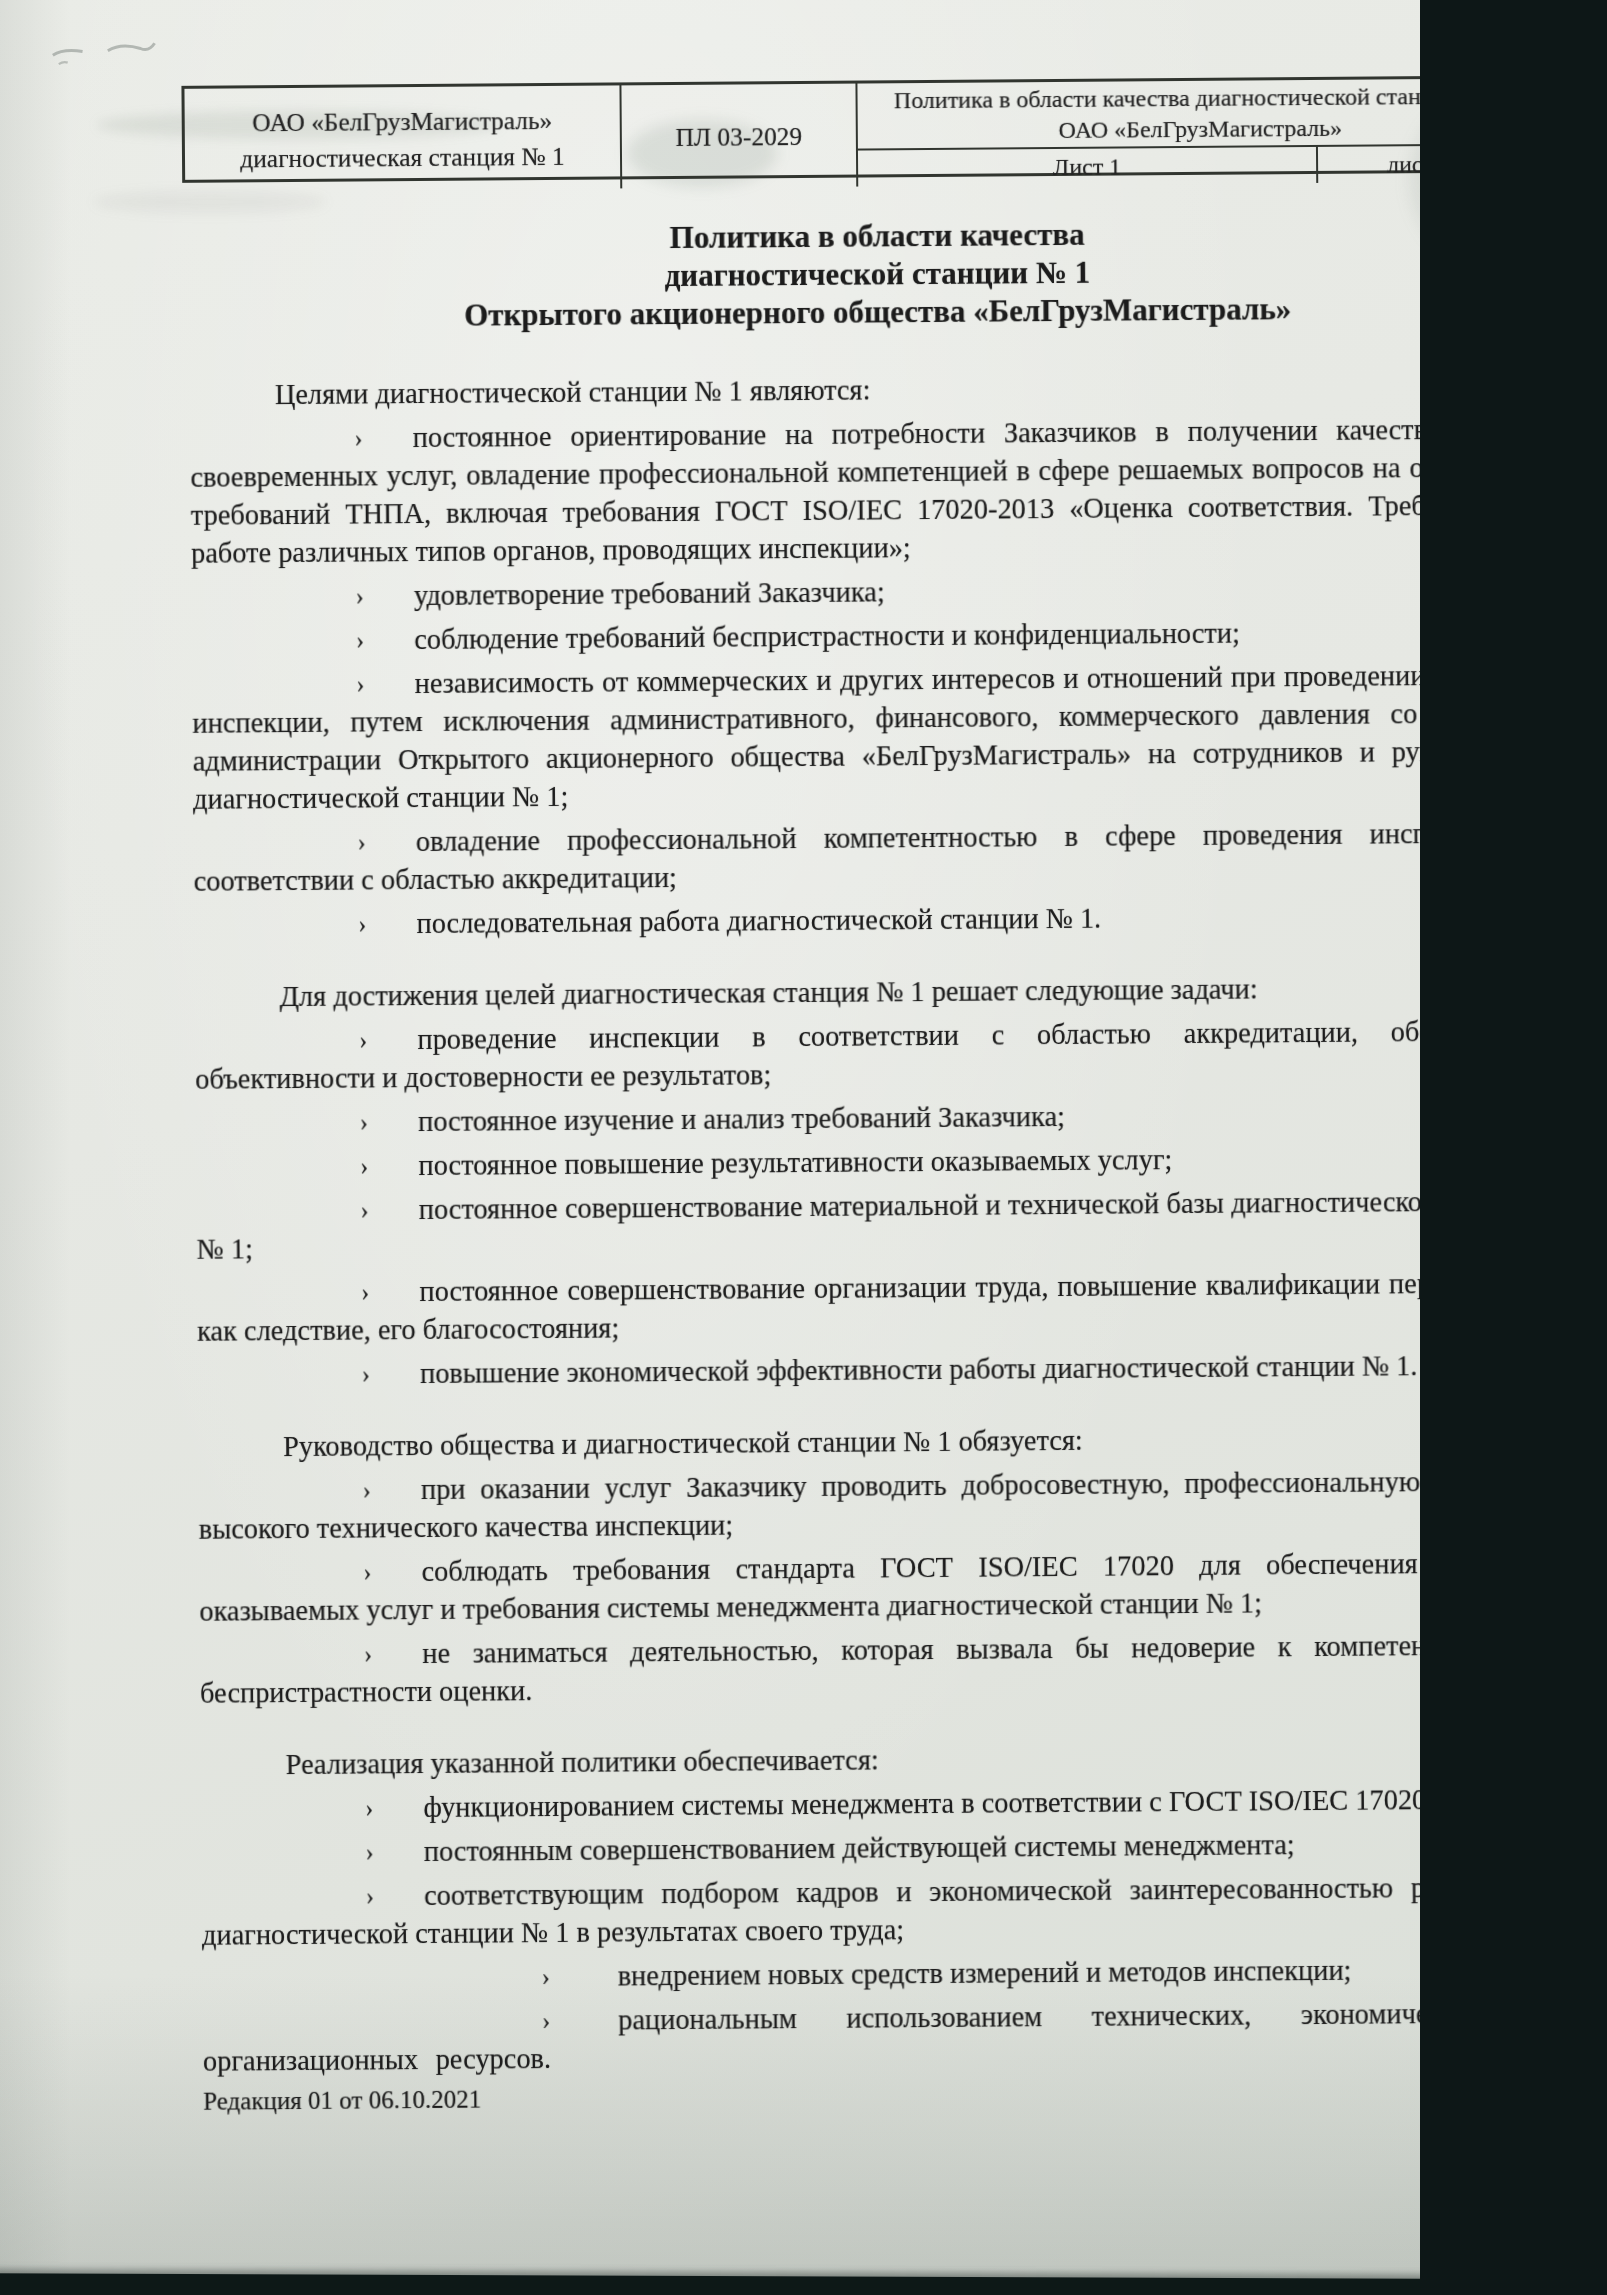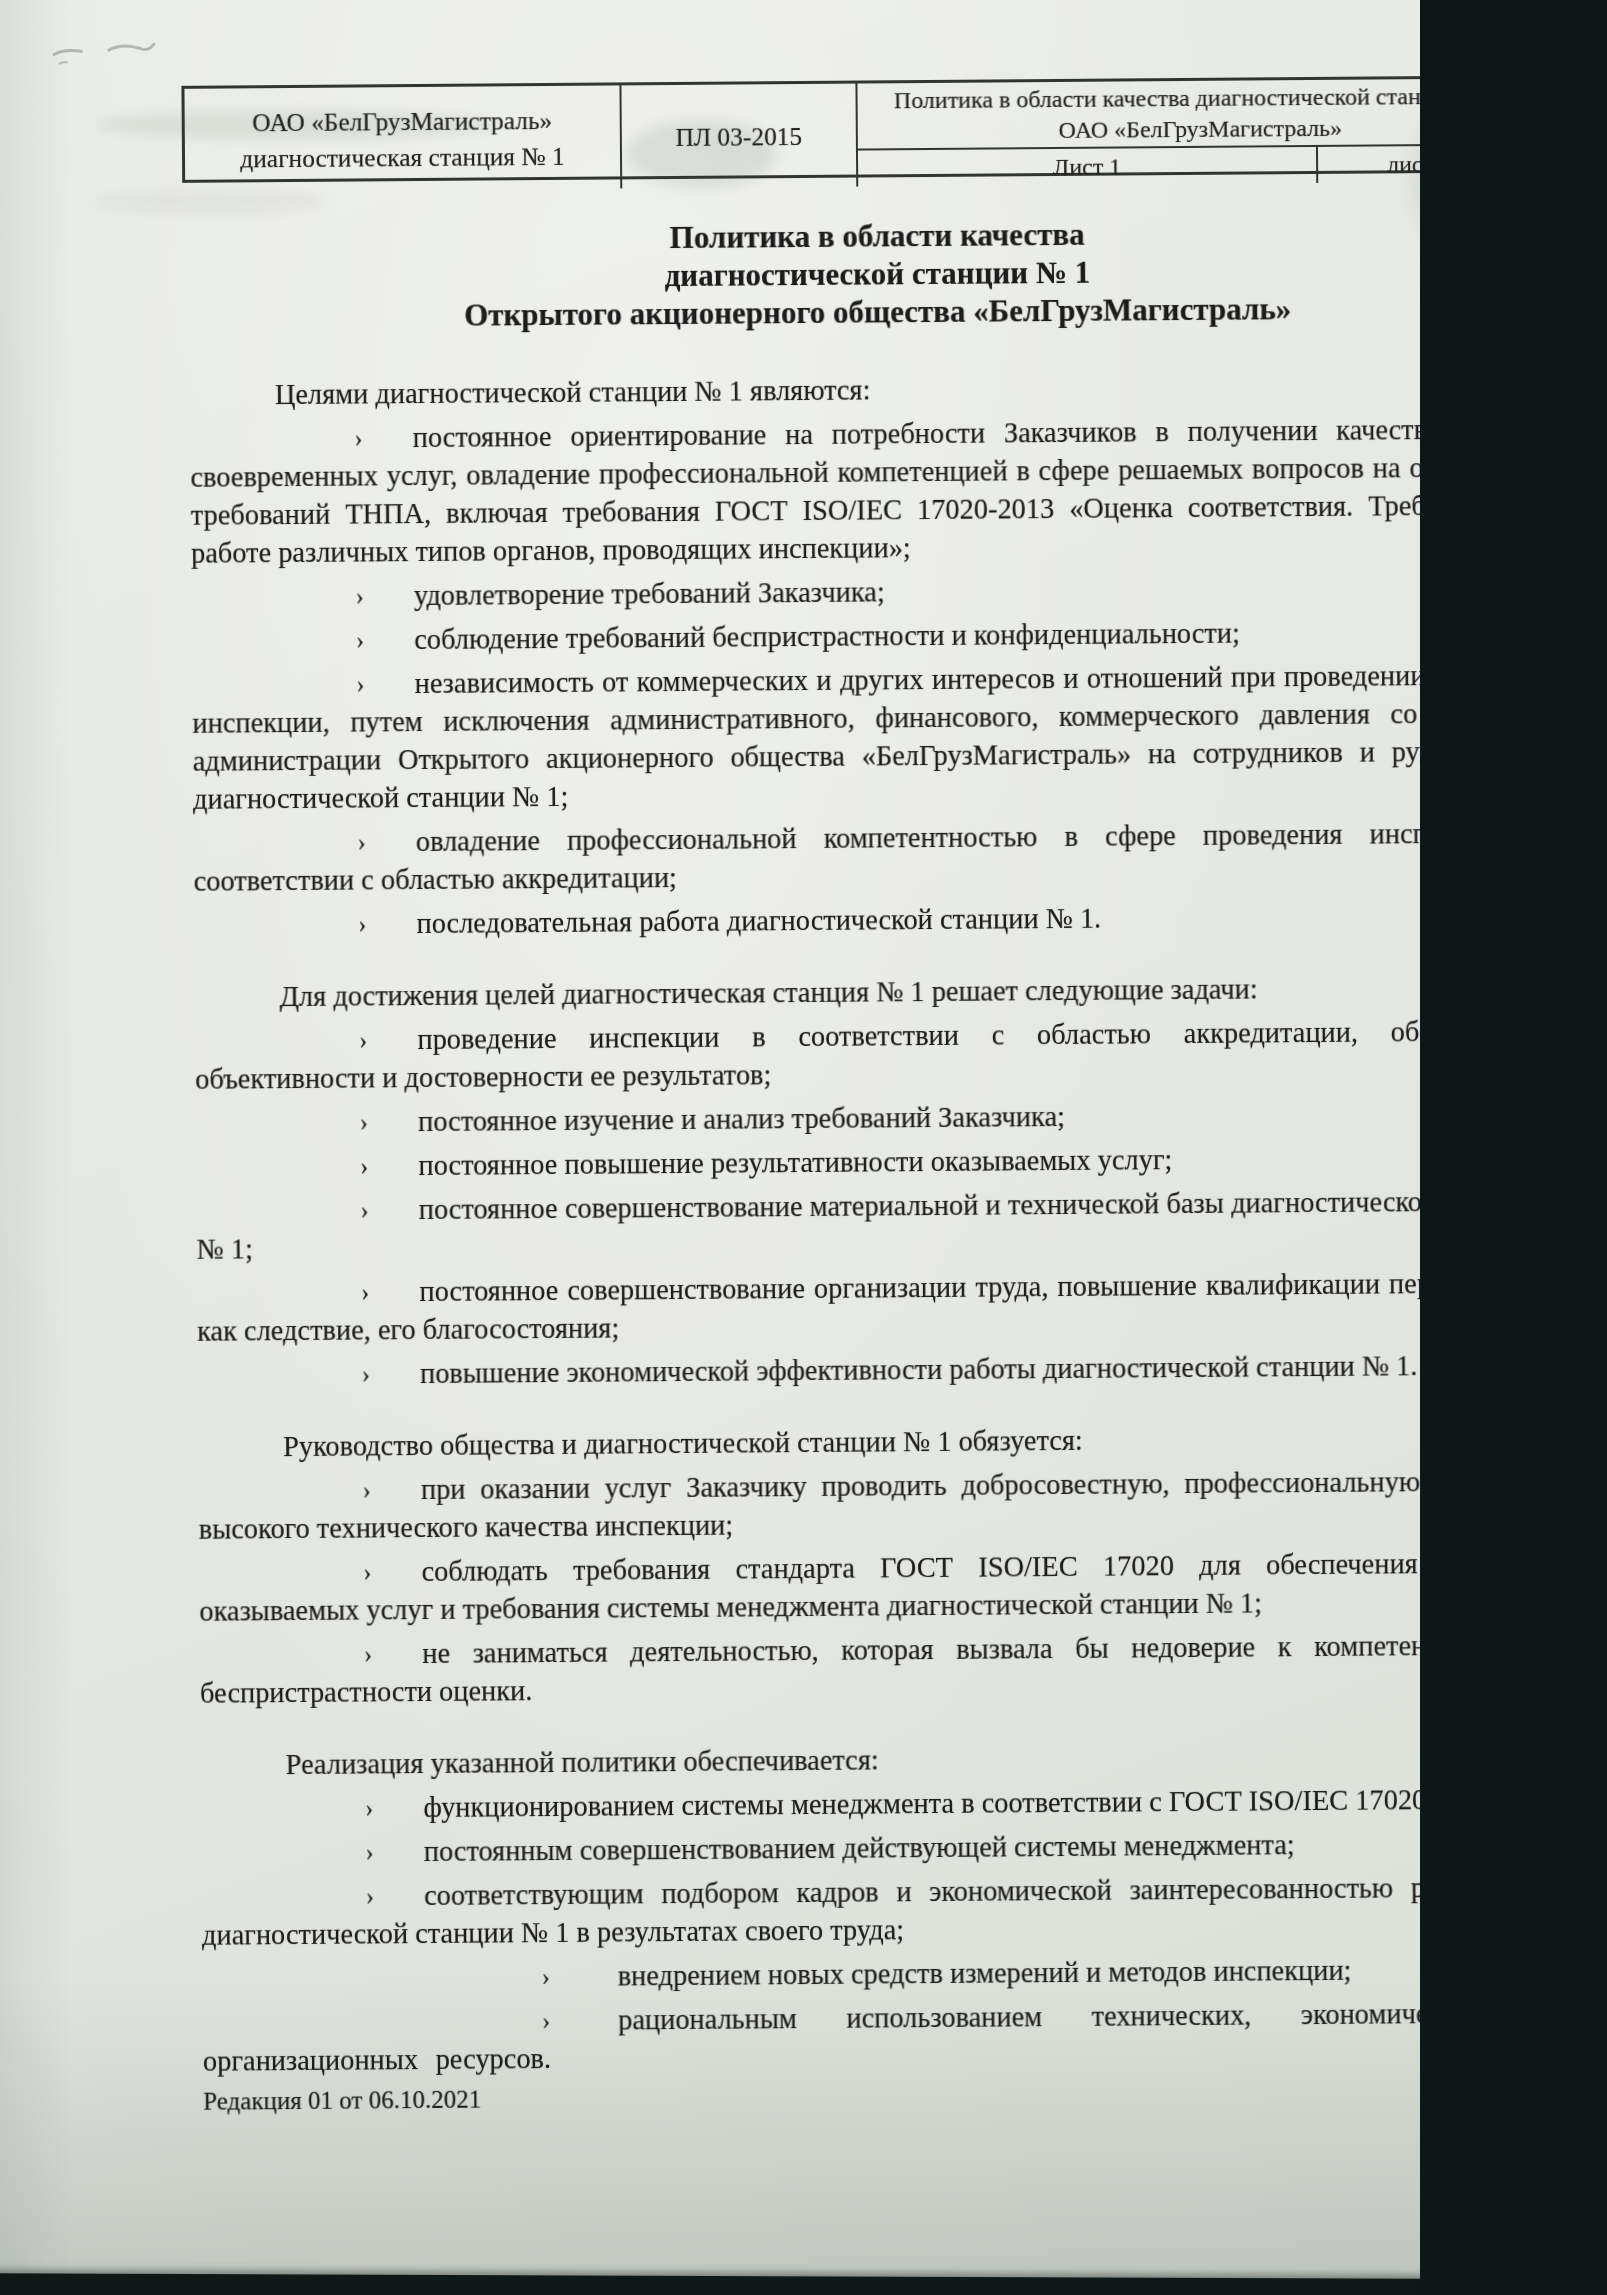--- a/index.html
+++ b/index.html
@@ -81,21 +81,21 @@
   <div class="smudge s4"></div>
 
   <div class="page-content scan-text">
 
     <div class="header-table">
       <div class="ht-cell">
         <div>ОАО «БелГрузМагистраль»</div>
         <div>диагностическая станция № 1</div>
       </div>
       <div class="ht-cell ht-code">
-        <div>ПЛ 03-2015</div>
+        <div>ПЛ 03-2029</div>
       </div>
       <div class="ht-col3">
         <div class="ht-title">Политика в области качества диагностической станции № 1 ОАО «БелГрузМагистраль»</div>
         <div class="ht-sub">
           <div class="ht-sub-cell">Лист 1</div>
           <div class="ht-sub-cell ht-sub-right">листов 2</div>
         </div>
       </div>
     </div>
 

